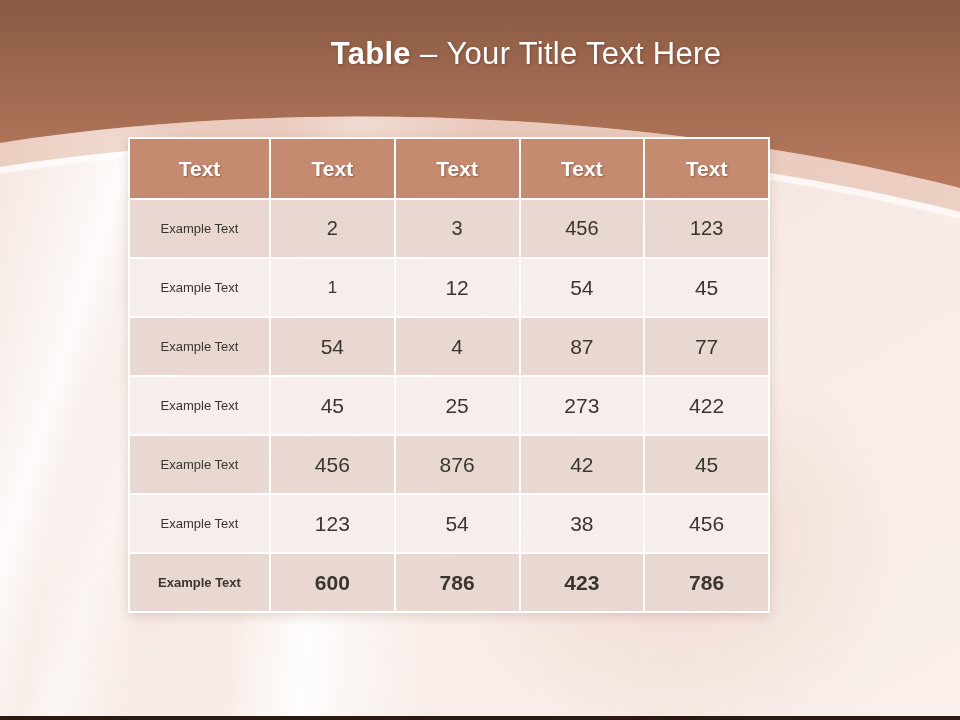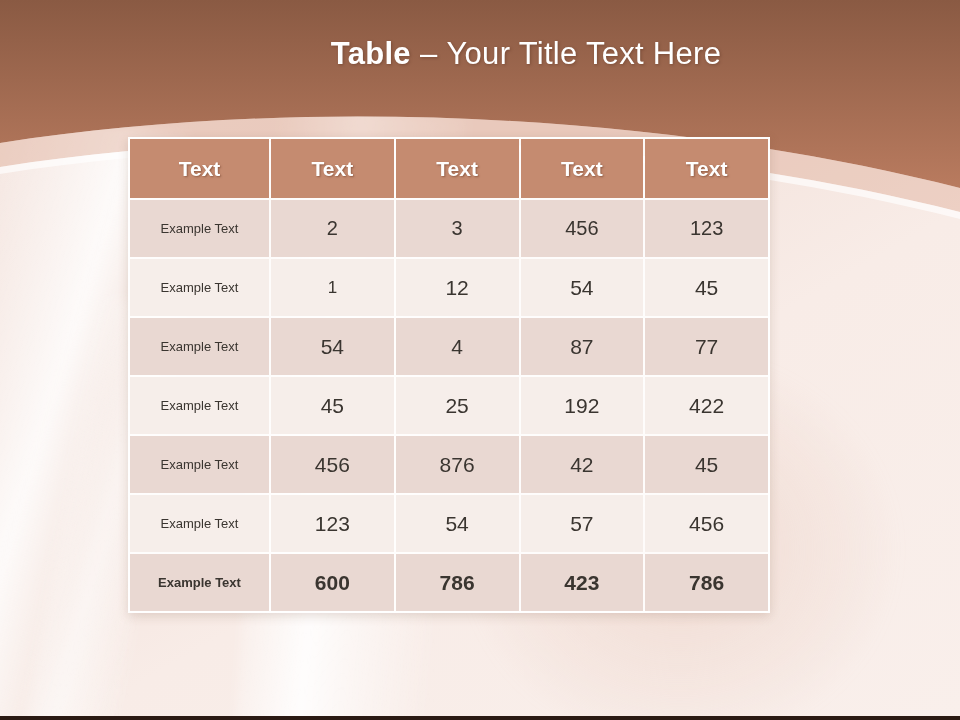--- a/index.html
+++ b/index.html
@@ -148,37 +148,37 @@
       <div class="cell">54</div>
       <div class="cell">4</div>
       <div class="cell">87</div>
       <div class="cell">77</div>
     </div>
 
     <div class="trow">
       <div class="cell lbl">Example Text</div>
       <div class="cell">45</div>
       <div class="cell">25</div>
-      <div class="cell">192</div>
+      <div class="cell">273</div>
       <div class="cell">422</div>
     </div>
 
     <div class="trow alt">
       <div class="cell lbl">Example Text</div>
       <div class="cell">456</div>
       <div class="cell">876</div>
       <div class="cell">42</div>
       <div class="cell">45</div>
     </div>
 
     <div class="trow">
       <div class="cell lbl">Example Text</div>
       <div class="cell">123</div>
       <div class="cell">54</div>
-      <div class="cell">57</div>
+      <div class="cell">38</div>
       <div class="cell">456</div>
     </div>
 
     <div class="trow alt bold">
       <div class="cell lbl">Example Text</div>
       <div class="cell">600</div>
       <div class="cell">786</div>
       <div class="cell">423</div>
       <div class="cell">786</div>
     </div>

